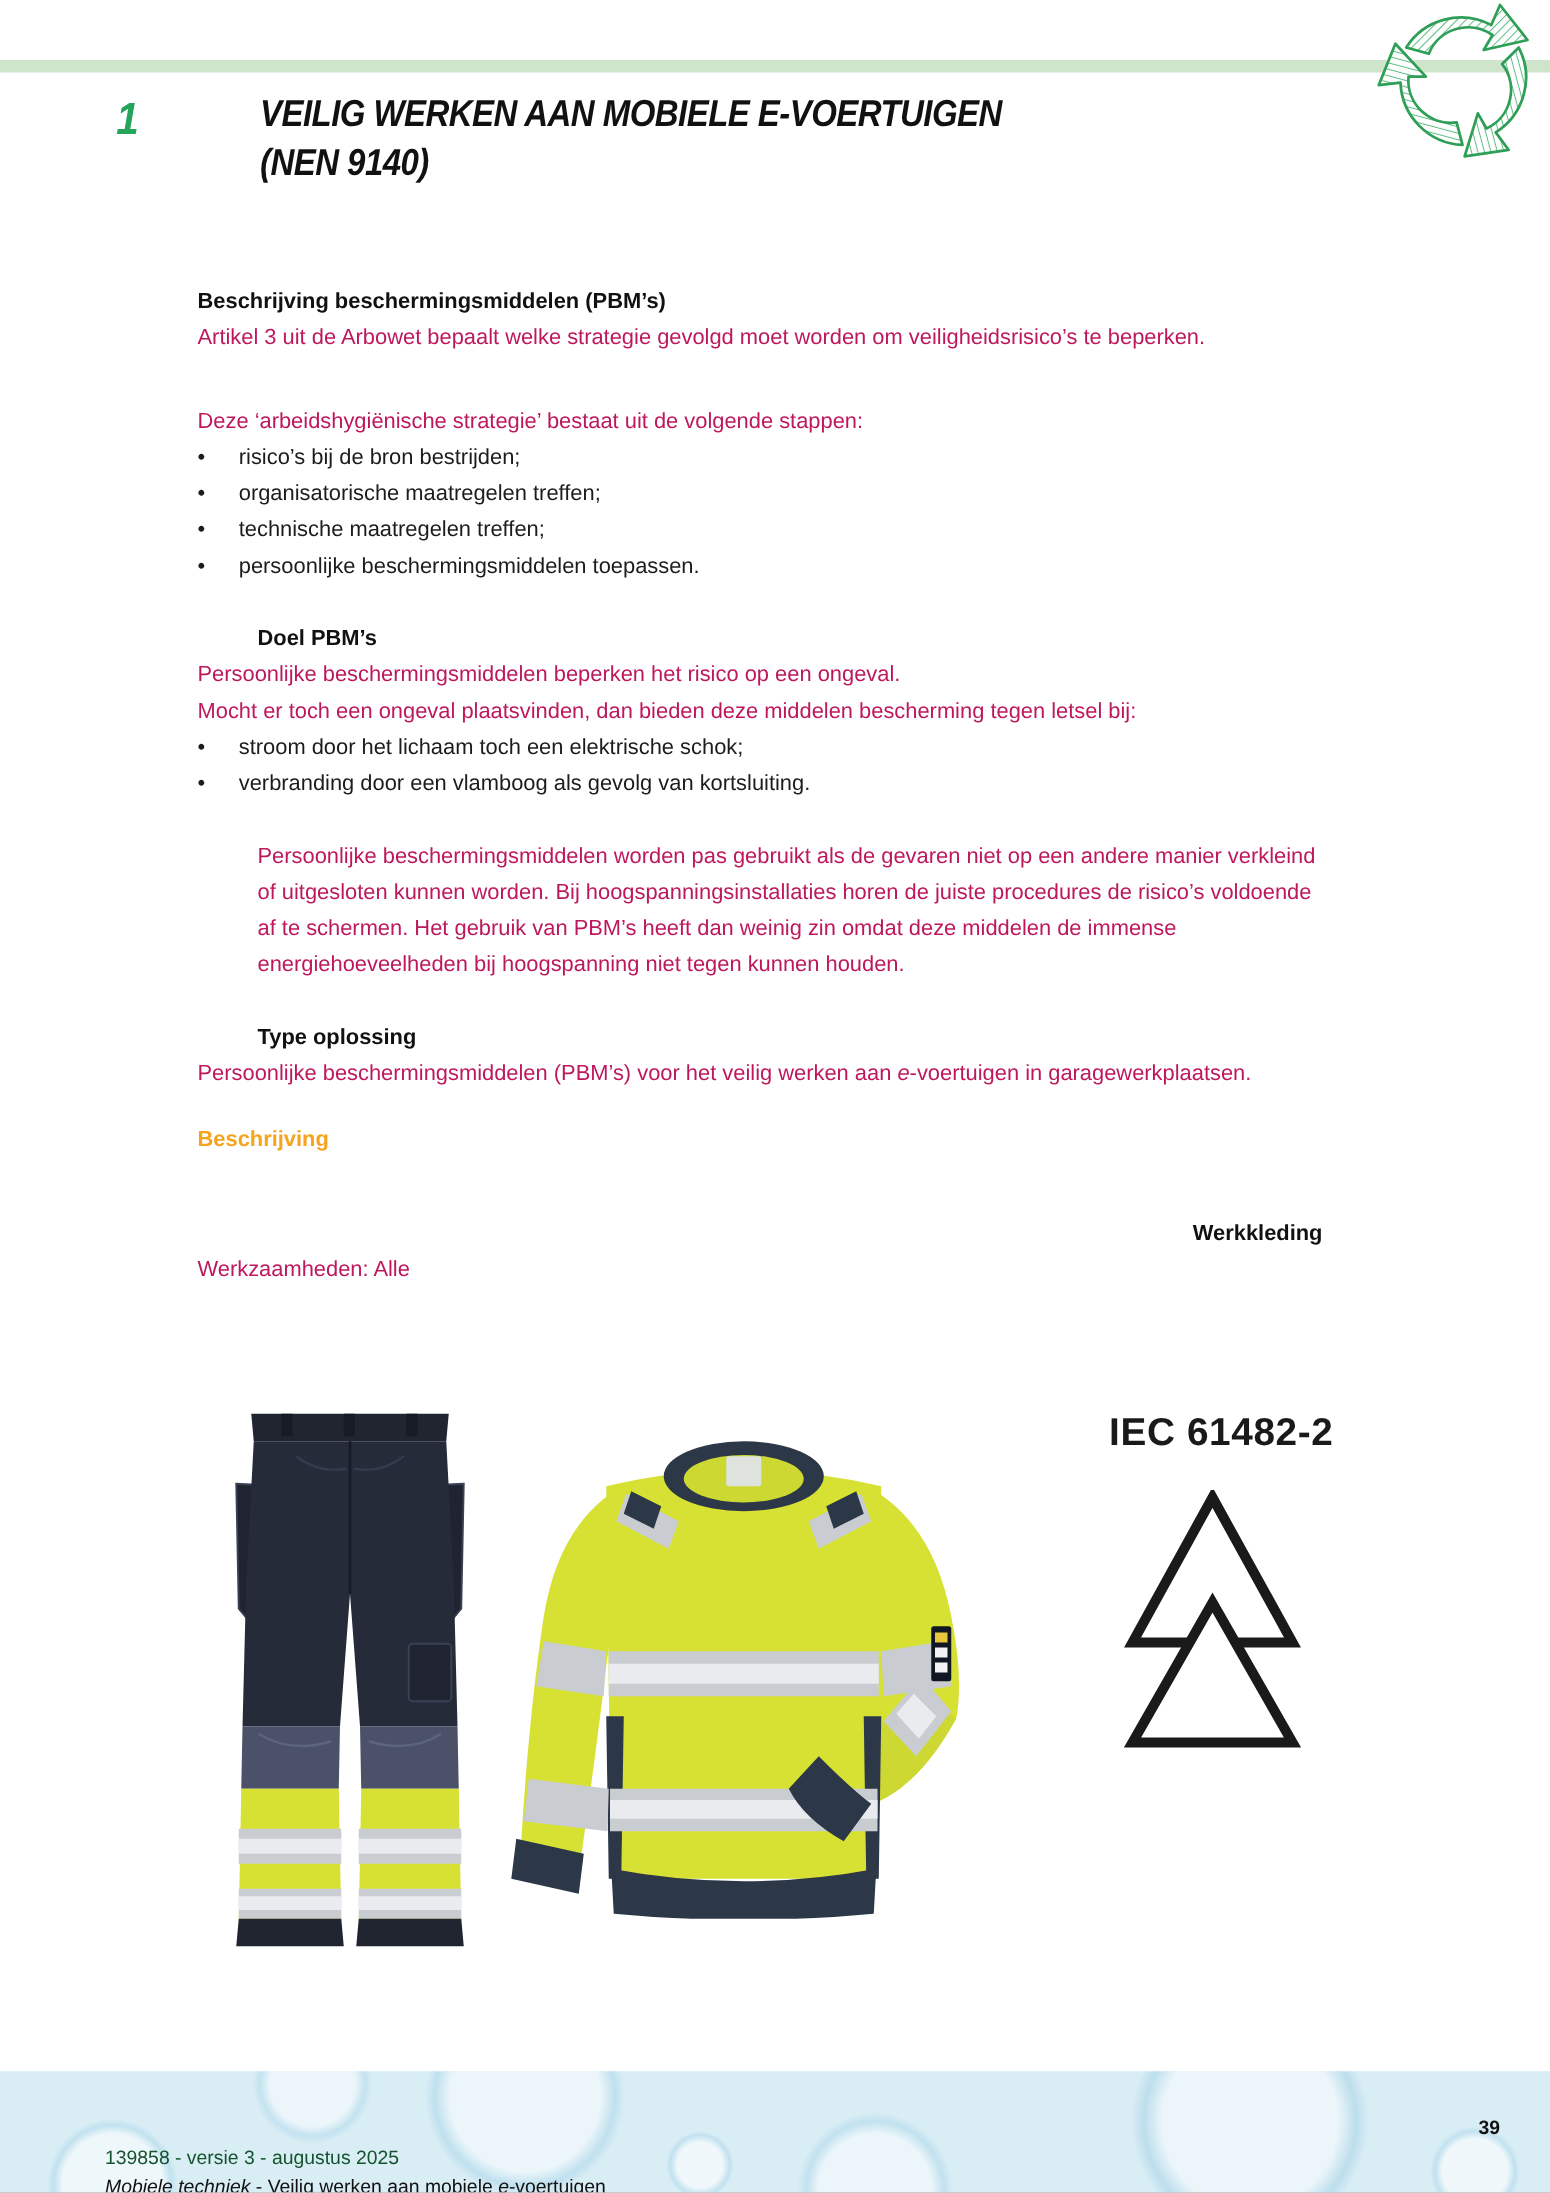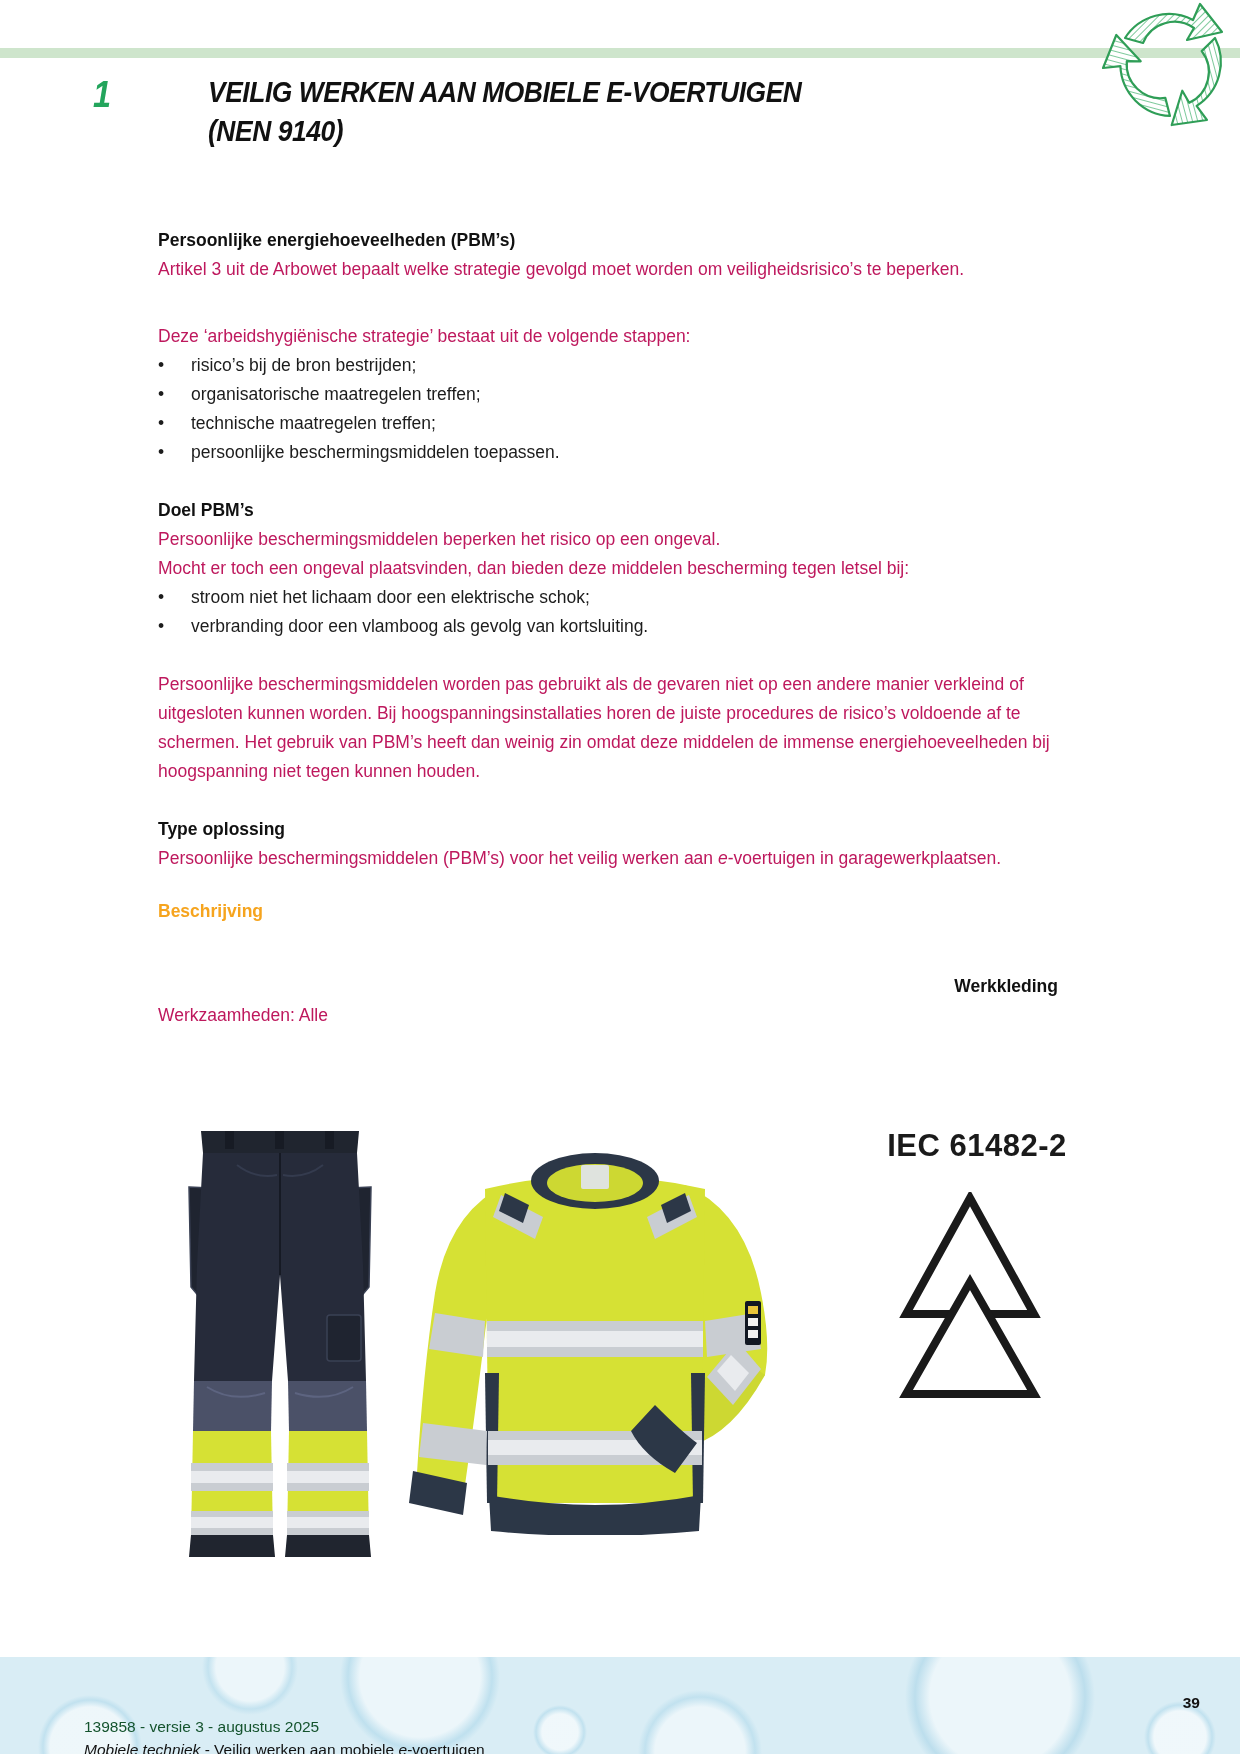--- a/index.html
+++ b/index.html
@@ -20,21 +20,21 @@
   .doc-title {
     position:absolute; left:208px; top:72px; width:760px;
     font-size:30px; font-weight:bold; font-style:italic; color:#111;
     line-height:39px; letter-spacing:-0.5px;
     transform:scaleX(0.88); transform-origin:0 0; white-space:nowrap;
   }
 
   .content { position:absolute; left:158px; top:226px; width:900px; font-size:17.5px; line-height:29px; }
   .content h3 { font-size:17.5px; line-height:29px; font-weight:bold; color:#111; }
   .content p  { color:#be185d; }
-  .mt { margin-top:29px; }
+  .mt { margin-top:29px;margin-left:48px; }
   .mt-lg { margin-top:38px; }
   ul.plain { list-style:none; }
   ul.plain li { display:flex; }
   ul.plain li .bullet { width:33px; flex:0 0 33px; }
   .h-orange { color:#f6a41e !important; }
   .it { font-style:italic; }
 
   .iec-label {
     position:absolute; left:862px; top:1128px; width:230px;
     font-size:31px; font-weight:bold; color:#1a1a1a; letter-spacing:0.5px;
@@ -85,21 +85,21 @@
   </div>
 
   <div class="chapter-num">1</div>
 
   <div class="doc-title">
     <div>VEILIG WERKEN AAN MOBIELE E-VOERTUIGEN</div>
     <div>(NEN 9140)</div>
   </div>
 
   <div class="content">
-    <h3>Persoonlijke energiehoeveelheden (PBM’s)</h3>
+    <h3>Beschrijving beschermingsmiddelen (PBM’s)</h3>
     <p>Artikel 3 uit de Arbowet bepaalt welke strategie gevolgd moet worden om veiligheidsrisico’s te beperken.</p>
 
     <p class="mt-lg">Deze ‘arbeidshygiënische strategie’ bestaat uit de volgende stappen:</p>
     <ul class="plain">
       <li>
         <span class="bullet">•</span>
         <span>risico’s bij de bron bestrijden;</span>
       </li>
       <li>
         <span class="bullet">•</span>
@@ -114,21 +114,21 @@
         <span>persoonlijke beschermingsmiddelen toepassen.</span>
       </li>
     </ul>
 
     <h3 class="mt">Doel PBM’s</h3>
     <p>Persoonlijke beschermingsmiddelen beperken het risico op een ongeval.</p>
     <p>Mocht er toch een ongeval plaatsvinden, dan bieden deze middelen bescherming tegen letsel bij:</p>
     <ul class="plain">
       <li>
         <span class="bullet">•</span>
-        <span>stroom niet het lichaam door een elektrische schok;</span>
+        <span>stroom door het lichaam toch een elektrische schok;</span>
       </li>
       <li>
         <span class="bullet">•</span>
         <span>verbranding door een vlamboog als gevolg van kortsluiting.</span>
       </li>
     </ul>
 
     <p class="mt">Persoonlijke beschermingsmiddelen worden pas gebruikt als de gevaren niet op een andere manier verkleind of uitgesloten kunnen worden. Bij hoogspanningsinstallaties horen de juiste procedures de risico’s voldoende af te schermen. Het gebruik van PBM’s heeft dan weinig zin omdat deze middelen de immense energiehoeveelheden bij hoogspanning niet tegen kunnen houden.</p>
 
     <h3 class="mt">Type oplossing</h3>

